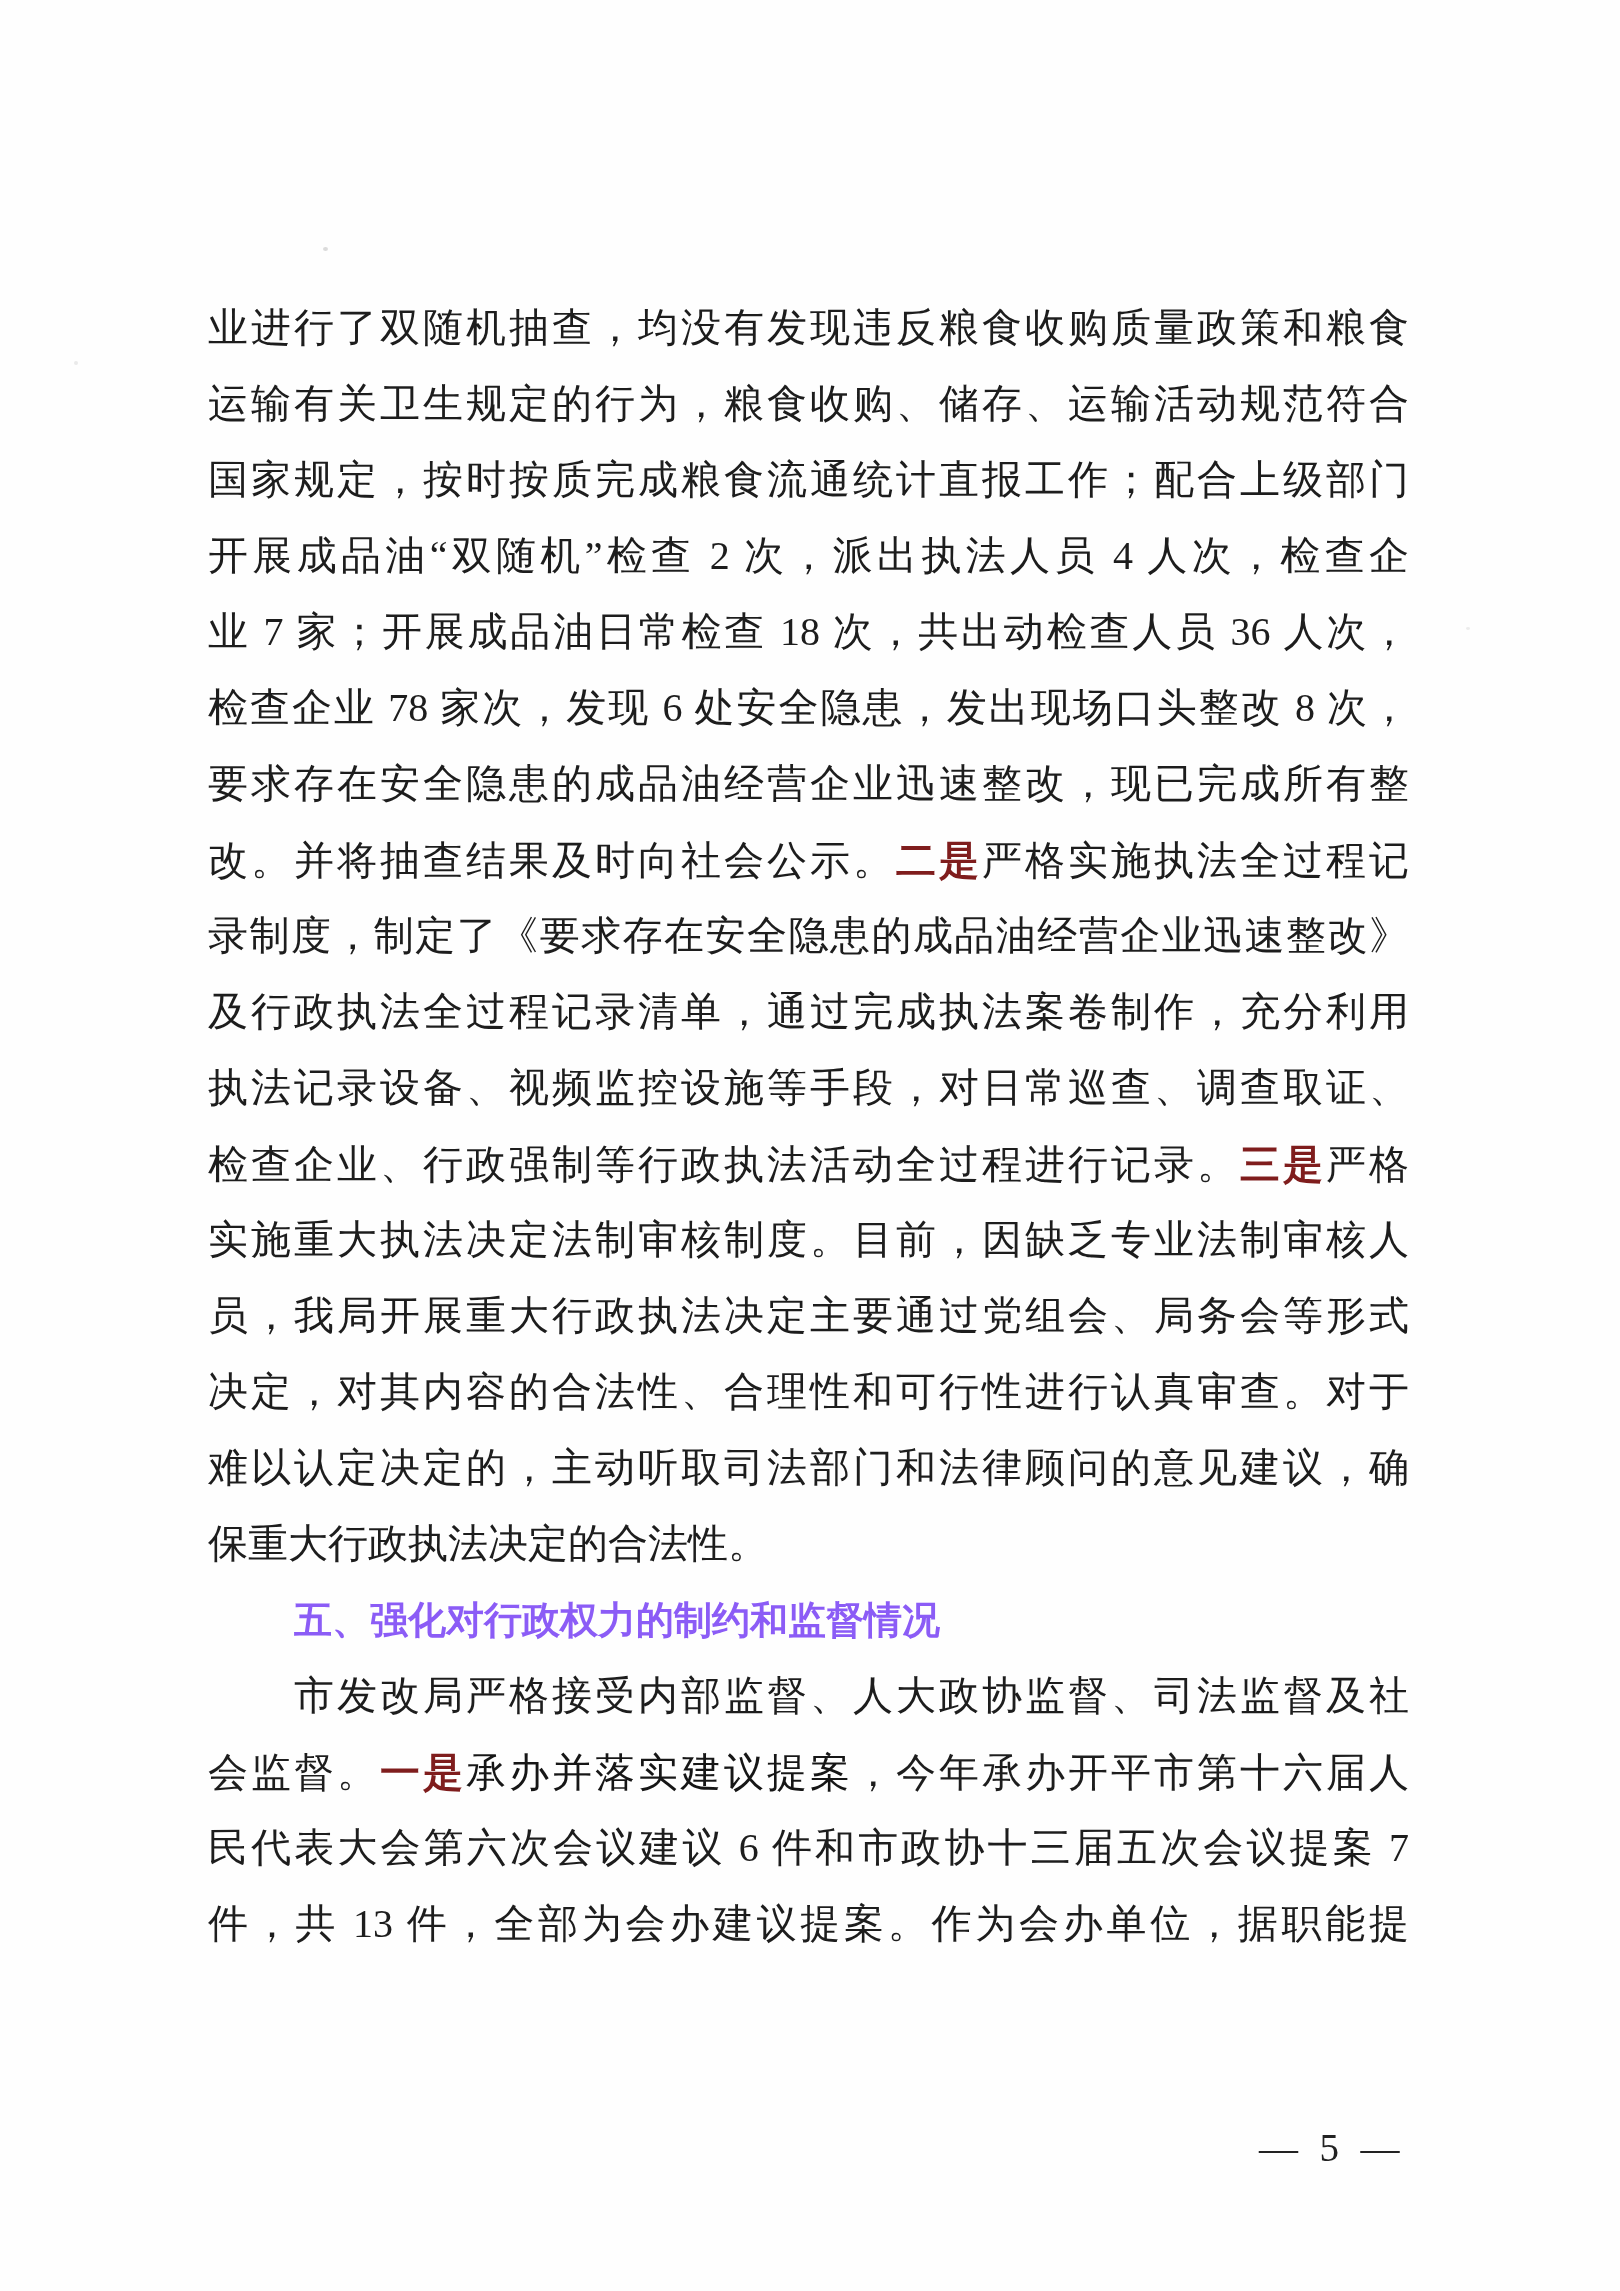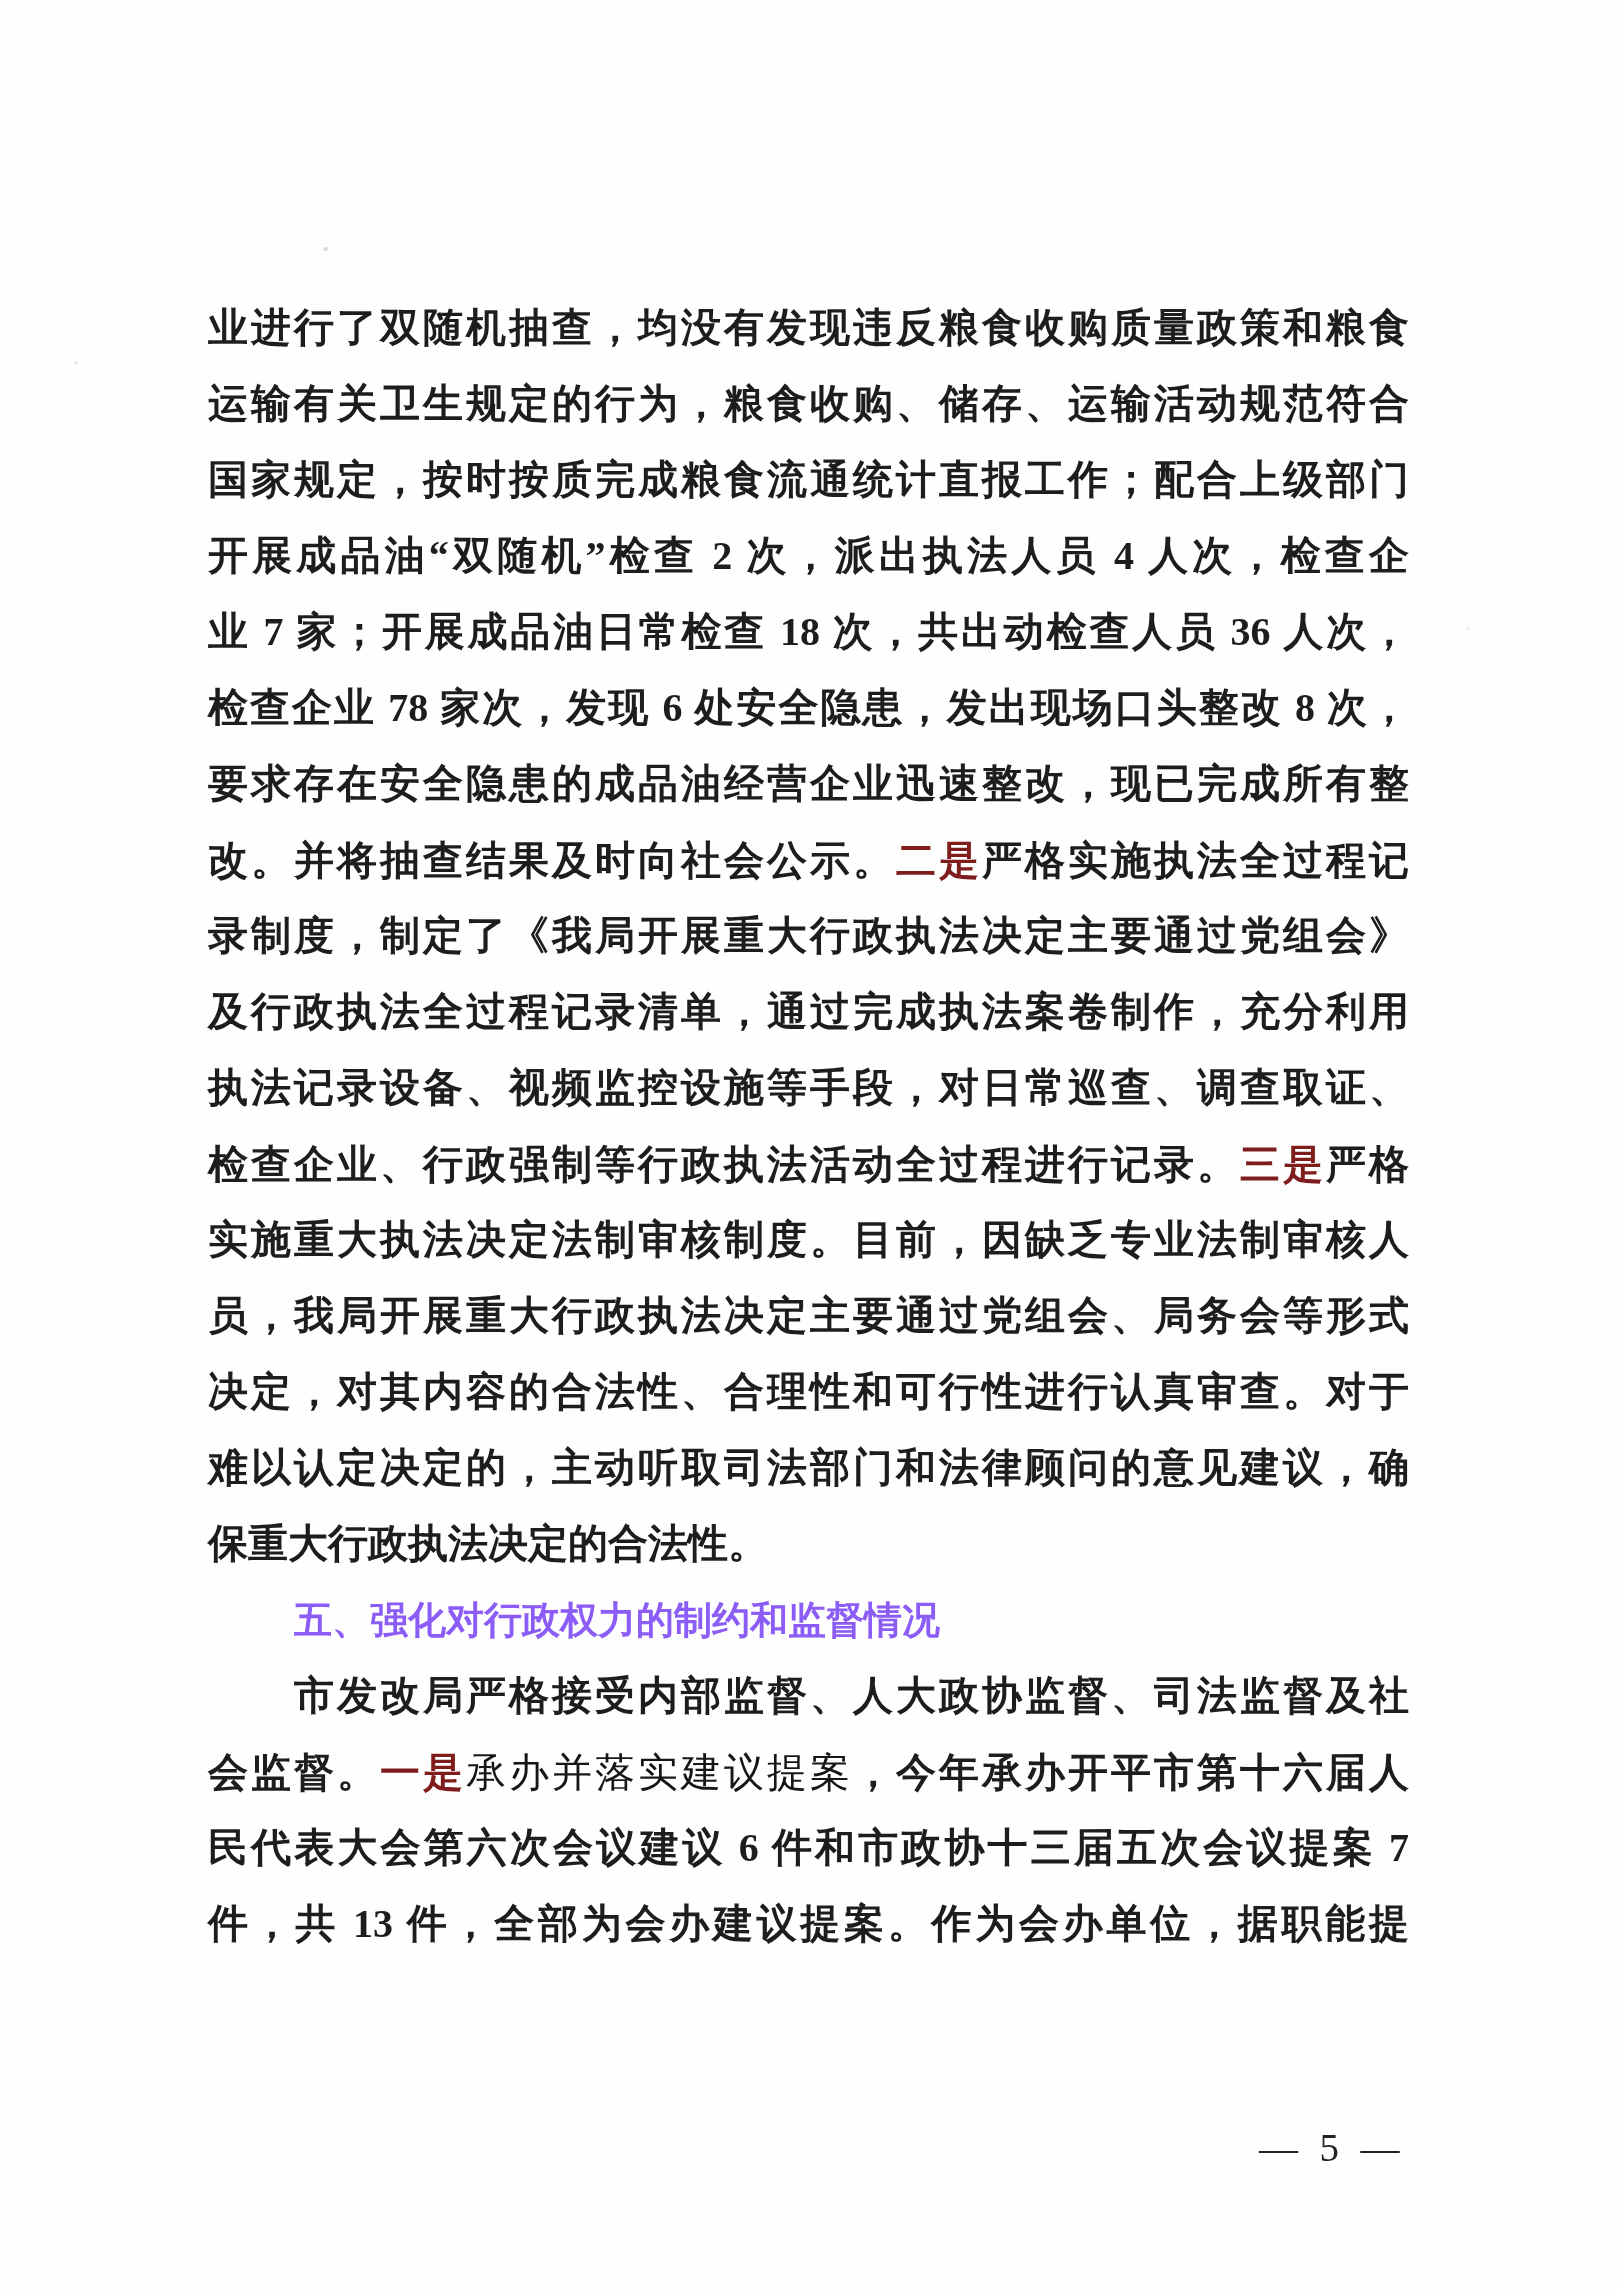--- a/index.html
+++ b/index.html
@@ -38,21 +38,21 @@
   .line.indent {
     padding-left: 86px;
   }
   .line.heading {
     font-family: Liberation Serif, serif;
     font-weight: bold;
     color: #8b5cf6;
     font-size: 38px;
   }
   .run-normal {
-    font-weight: bold;
+    font-weight: normal;
     margin-top: 36px;
   }
   .run-bold-hei {
     font-family: "Liberation Sans", "DejaVu Sans", sans-serif;
     font-weight: bold;
     color: #7f1d1d;
   }
   .run-kai-emphasis {
     font-family: "Liberation Serif", "DejaVu Serif", serif;
     font-weight: normal;
@@ -90,21 +90,21 @@
 
   <div class="text-block">
       <div class="line justify"><span class="run-normal">业进行了双随机抽查，均没有发现违反粮食收购质量政策和粮食</span></div>
       <div class="line justify"><span class="run-normal">运输有关卫生规定的行为，粮食收购、储存、运输活动规范符合</span></div>
       <div class="line justify"><span class="run-normal">国家规定，按时按质完成粮食流通统计直报工作；配合上级部门</span></div>
       <div class="line justify"><span class="run-normal">开展成品油“双随机”检查 2 次，派出执法人员 4 人次，检查企</span></div>
       <div class="line justify"><span class="run-normal">业 7 家；开展成品油日常检查 18 次，共出动检查人员 36 人次，</span></div>
       <div class="line justify"><span class="run-normal">检查企业 78 家次，发现 6 处安全隐患，发出现场口头整改 8 次，</span></div>
       <div class="line justify"><span class="run-normal">要求存在安全隐患的成品油经营企业迅速整改，现已完成所有整</span></div>
       <div class="line justify"><span class="run-normal">改。并将抽查结果及时向社会公示。</span><span class="run-bold-hei">二是</span><span class="run-normal">严格实施执法全过程记</span></div>
-      <div class="line justify"><span class="run-normal">录制度，制定了《我局开展重大行政执法决定主要通过党组会》</span></div>
+      <div class="line justify"><span class="run-normal">录制度，制定了《要求存在安全隐患的成品油经营企业迅速整改》</span></div>
       <div class="line justify"><span class="run-normal">及行政执法全过程记录清单，通过完成执法案卷制作，充分利用</span></div>
       <div class="line justify"><span class="run-normal">执法记录设备、视频监控设施等手段，对日常巡查、调查取证、</span></div>
       <div class="line justify"><span class="run-normal">检查企业、行政强制等行政执法活动全过程进行记录。</span><span class="run-bold-hei">三是</span><span class="run-normal">严格</span></div>
       <div class="line justify"><span class="run-normal">实施重大执法决定法制审核制度。目前，因缺乏专业法制审核人</span></div>
       <div class="line justify"><span class="run-normal">员，我局开展重大行政执法决定主要通过党组会、局务会等形式</span></div>
       <div class="line justify"><span class="run-normal">决定，对其内容的合法性、合理性和可行性进行认真审查。对于</span></div>
       <div class="line justify"><span class="run-normal">难以认定决定的，主动听取司法部门和法律顾问的意见建议，确</span></div>
       <div class="line"><span class="run-normal">保重大行政执法决定的合法性。</span></div>
       <div class="line heading indent"><span class="run-heading">五、强化对行政权力的制约和监督情况</span></div>
       <div class="line justify indent"><span class="run-normal">市发改局严格接受内部监督、人大政协监督、司法监督及社</span></div>

